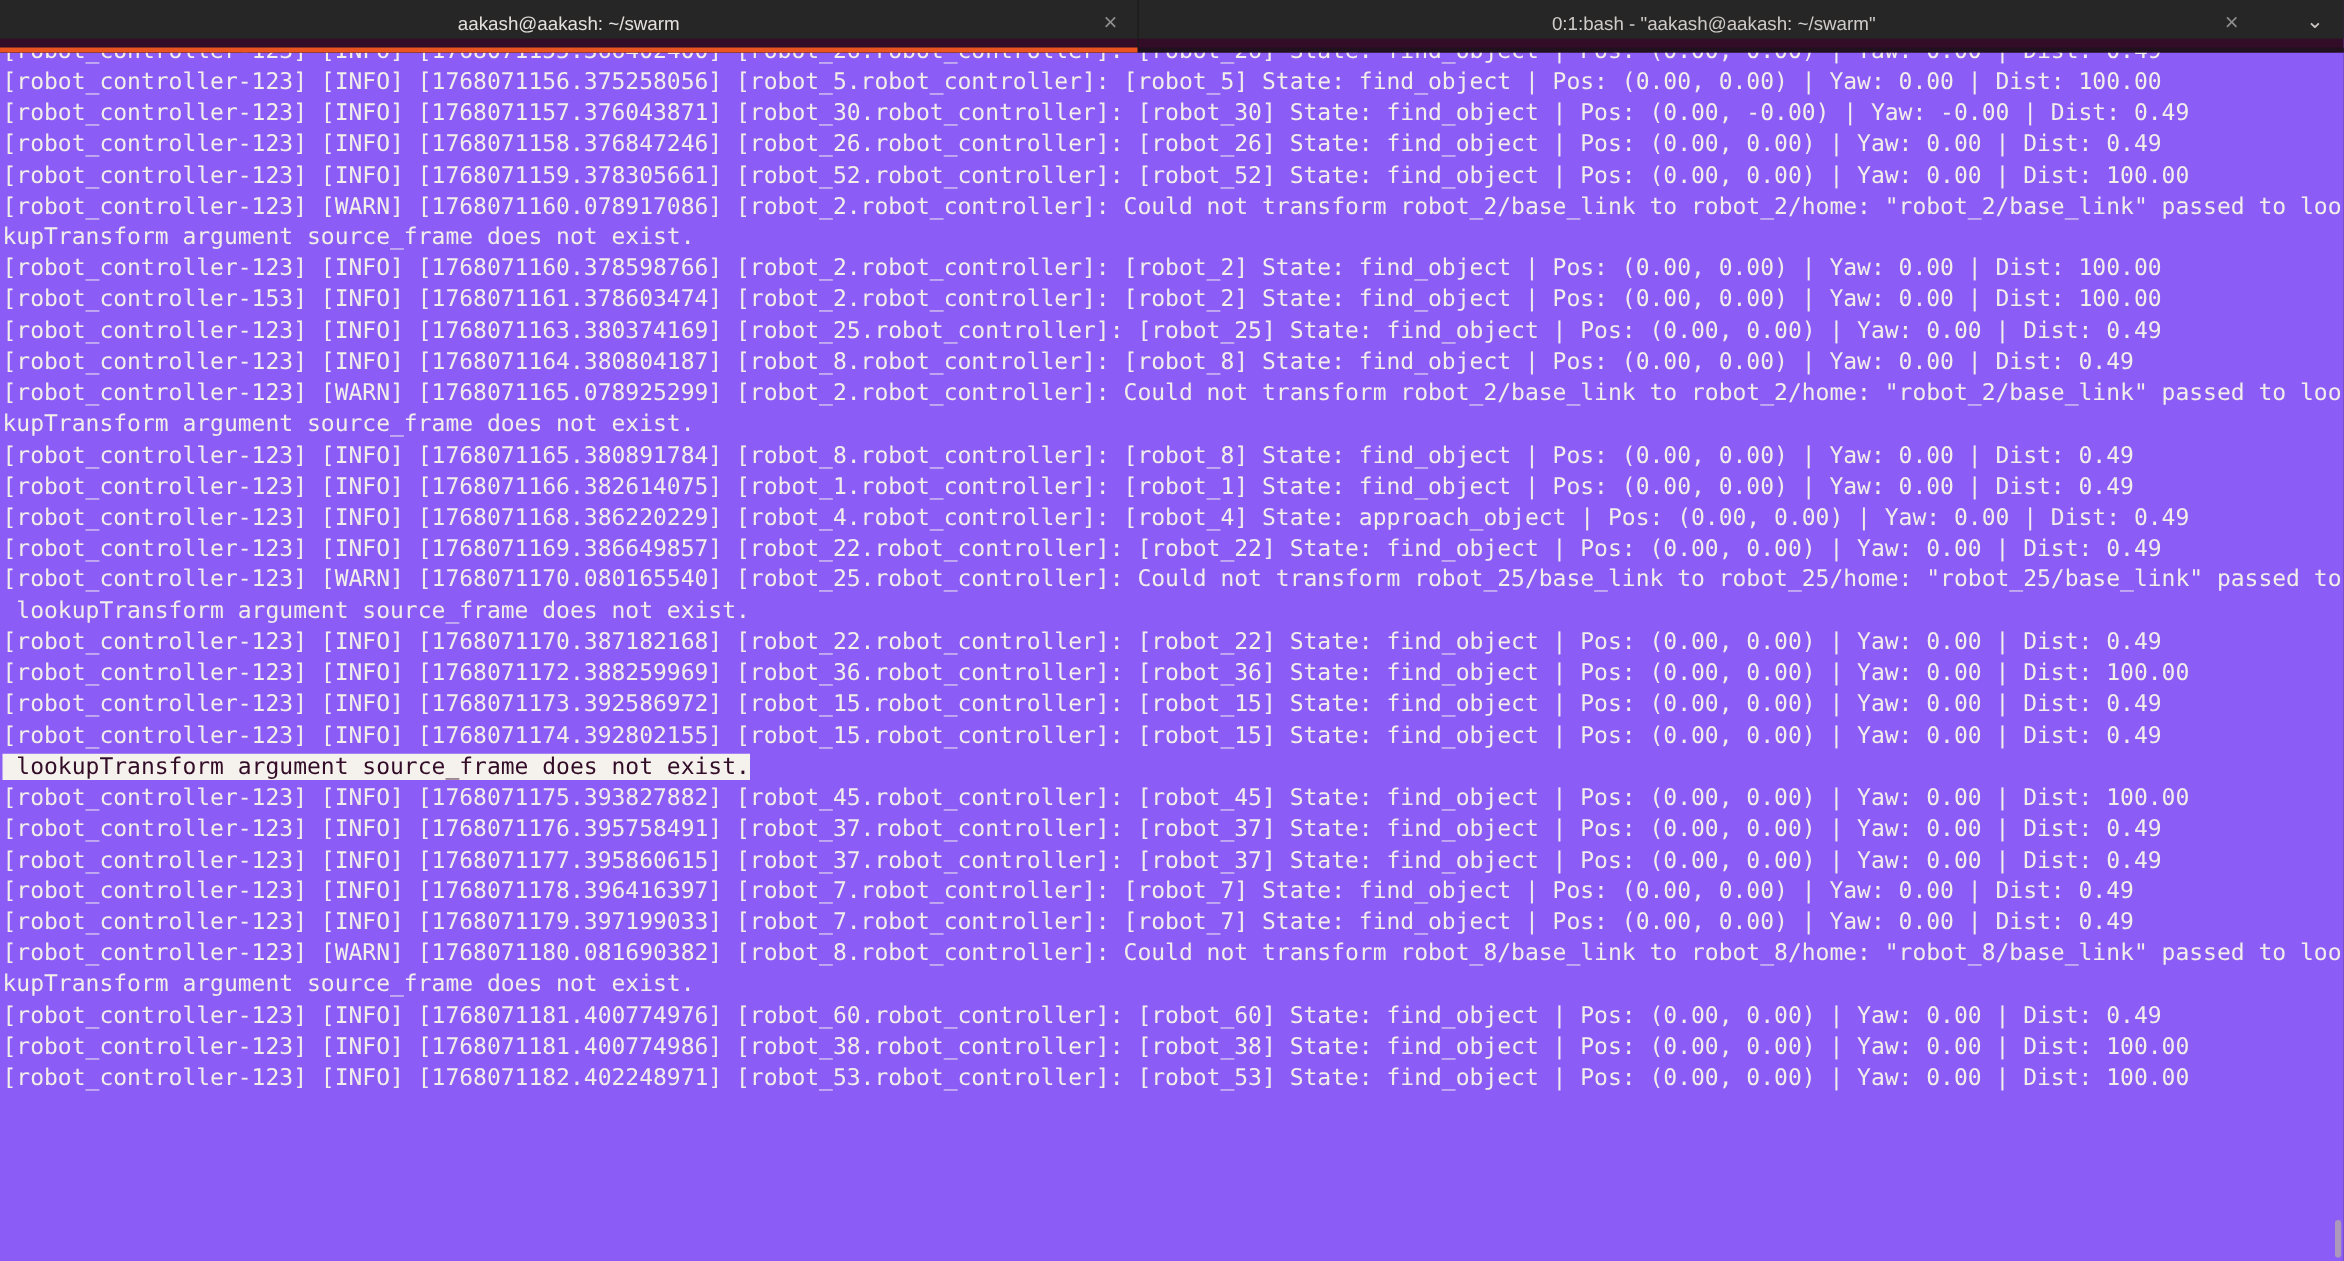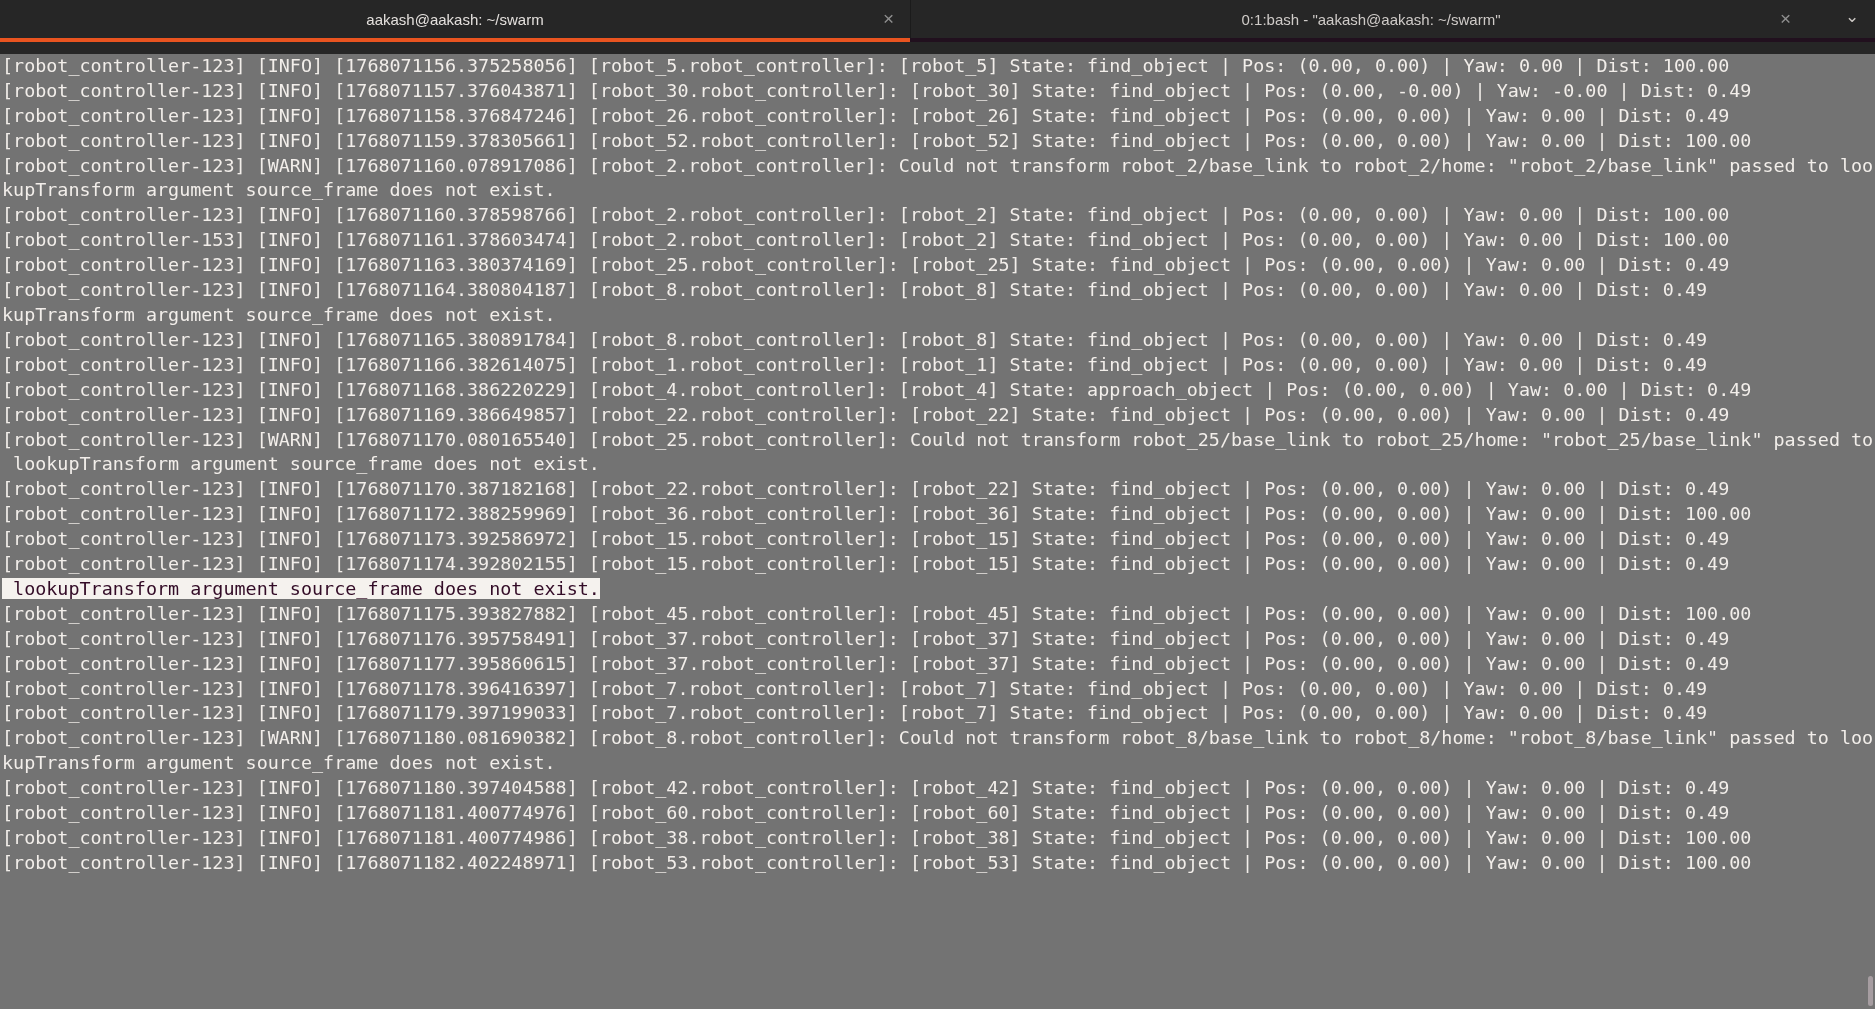--- a/index.html
+++ b/index.html
@@ -4,21 +4,21 @@
 <style>
   html,body{margin:0;padding:0;}
   body{
     width:1875px;height:1009px;overflow:hidden;
     background:#330c27;
     font-family:"Liberation Sans","DejaVu Sans",sans-serif;
   }
   .window{position:relative;width:1875px;height:1009px;}
 
   
-  .tabbar{position:absolute;top:0;left:0;right:0;height:54px;background:#262626;z-index:5;}
+  .tabbar{position:absolute;top:0;left:0;right:0;height:31px;background:#262626;z-index:5;}
   .tab{position:absolute;top:0;height:38px;}
   .tab-left{left:0;width:910px;}
   .tab-right{left:910px;width:920px;border-left:1px solid #1b1b1b;}
   .tab-title{
     position:absolute;left:0;right:0;top:0;height:38px;line-height:39px;
     text-align:center;font-size:15px;color:#e4e0dd;white-space:nowrap;overflow:hidden;
   }
   .tab-right .tab-title{color:#cfcbc8;}
   .tab-close{
     position:absolute;right:16px;top:0;height:38px;line-height:37px;
@@ -28,21 +28,21 @@
   .tab-chooser{
     position:absolute;right:6px;top:0;width:34px;height:38px;line-height:34px;
     text-align:center;font-size:17px;color:#c9c5c2;
   }
   .tabbar-bottom{position:absolute;top:38px;left:0;right:0;height:4px;background:#21101e;}
   .underline-active{position:absolute;top:38px;left:0;width:910px;height:4px;background:#e95420;z-index:6;}
 
   
   .terminal{
     position:absolute;top:42px;left:0;right:0;bottom:0;
-    background:#737373;overflow:hidden;
+    background:#8b5cf6;overflow:hidden;
   }
   .log{
     position:absolute;top:0;left:2px;right:0;
     font-family:"DejaVu Sans Mono","Liberation Mono",monospace;
     font-size:18.4px;color:#f2eeea;
   }
   .row{height:24.92px;line-height:24.92px;white-space:pre;}
   .row.clipped{margin-top:-13px;}
   .row.sel{background:#f5f2ee;color:#330c27;}
   .selbg{background:#f5f2ee;color:#330c27;}
@@ -75,39 +75,39 @@
         <div class="row">[robot_controller-123] [INFO] [1768071156.375258056] [robot_5.robot_controller]: [robot_5] State: find_object | Pos: (0.00, 0.00) | Yaw: 0.00 | Dist: 100.00</div>
         <div class="row">[robot_controller-123] [INFO] [1768071157.376043871] [robot_30.robot_controller]: [robot_30] State: find_object | Pos: (0.00, -0.00) | Yaw: -0.00 | Dist: 0.49</div>
         <div class="row">[robot_controller-123] [INFO] [1768071158.376847246] [robot_26.robot_controller]: [robot_26] State: find_object | Pos: (0.00, 0.00) | Yaw: 0.00 | Dist: 0.49</div>
         <div class="row">[robot_controller-123] [INFO] [1768071159.378305661] [robot_52.robot_controller]: [robot_52] State: find_object | Pos: (0.00, 0.00) | Yaw: 0.00 | Dist: 100.00</div>
         <div class="row">[robot_controller-123] [WARN] [1768071160.078917086] [robot_2.robot_controller]: Could not transform robot_2/base_link to robot_2/home: "robot_2/base_link" passed to loo</div>
         <div class="row">kupTransform argument source_frame does not exist.</div>
         <div class="row">[robot_controller-123] [INFO] [1768071160.378598766] [robot_2.robot_controller]: [robot_2] State: find_object | Pos: (0.00, 0.00) | Yaw: 0.00 | Dist: 100.00</div>
         <div class="row">[robot_controller-153] [INFO] [1768071161.378603474] [robot_2.robot_controller]: [robot_2] State: find_object | Pos: (0.00, 0.00) | Yaw: 0.00 | Dist: 100.00</div>
         <div class="row">[robot_controller-123] [INFO] [1768071163.380374169] [robot_25.robot_controller]: [robot_25] State: find_object | Pos: (0.00, 0.00) | Yaw: 0.00 | Dist: 0.49</div>
         <div class="row">[robot_controller-123] [INFO] [1768071164.380804187] [robot_8.robot_controller]: [robot_8] State: find_object | Pos: (0.00, 0.00) | Yaw: 0.00 | Dist: 0.49</div>
+        <div class="row">[robot_controller-123] [WARN] [1768071165.078925299] [robot_2.robot_controller]: Could not transform robot_2/base_link to robot_2/home: "robot_2/base_link" passed to loo</div>
         <div class="row">kupTransform argument source_frame does not exist.</div>
         <div class="row">[robot_controller-123] [INFO] [1768071165.380891784] [robot_8.robot_controller]: [robot_8] State: find_object | Pos: (0.00, 0.00) | Yaw: 0.00 | Dist: 0.49</div>
         <div class="row">[robot_controller-123] [INFO] [1768071166.382614075] [robot_1.robot_controller]: [robot_1] State: find_object | Pos: (0.00, 0.00) | Yaw: 0.00 | Dist: 0.49</div>
         <div class="row">[robot_controller-123] [INFO] [1768071168.386220229] [robot_4.robot_controller]: [robot_4] State: approach_object | Pos: (0.00, 0.00) | Yaw: 0.00 | Dist: 0.49</div>
         <div class="row">[robot_controller-123] [INFO] [1768071169.386649857] [robot_22.robot_controller]: [robot_22] State: find_object | Pos: (0.00, 0.00) | Yaw: 0.00 | Dist: 0.49</div>
         <div class="row">[robot_controller-123] [WARN] [1768071170.080165540] [robot_25.robot_controller]: Could not transform robot_25/base_link to robot_25/home: "robot_25/base_link" passed to</div>
         <div class="row"> lookupTransform argument source_frame does not exist.</div>
         <div class="row">[robot_controller-123] [INFO] [1768071170.387182168] [robot_22.robot_controller]: [robot_22] State: find_object | Pos: (0.00, 0.00) | Yaw: 0.00 | Dist: 0.49</div>
         <div class="row">[robot_controller-123] [INFO] [1768071172.388259969] [robot_36.robot_controller]: [robot_36] State: find_object | Pos: (0.00, 0.00) | Yaw: 0.00 | Dist: 100.00</div>
         <div class="row">[robot_controller-123] [INFO] [1768071173.392586972] [robot_15.robot_controller]: [robot_15] State: find_object | Pos: (0.00, 0.00) | Yaw: 0.00 | Dist: 0.49</div>
         <div class="row">[robot_controller-123] [INFO] [1768071174.392802155] [robot_15.robot_controller]: [robot_15] State: find_object | Pos: (0.00, 0.00) | Yaw: 0.00 | Dist: 0.49</div>
         <div class="row"><span class="selbg"> lookupTransform argument source_frame does not exist.</span></div>
         <div class="row">[robot_controller-123] [INFO] [1768071175.393827882] [robot_45.robot_controller]: [robot_45] State: find_object | Pos: (0.00, 0.00) | Yaw: 0.00 | Dist: 100.00</div>
         <div class="row">[robot_controller-123] [INFO] [1768071176.395758491] [robot_37.robot_controller]: [robot_37] State: find_object | Pos: (0.00, 0.00) | Yaw: 0.00 | Dist: 0.49</div>
         <div class="row">[robot_controller-123] [INFO] [1768071177.395860615] [robot_37.robot_controller]: [robot_37] State: find_object | Pos: (0.00, 0.00) | Yaw: 0.00 | Dist: 0.49</div>
         <div class="row">[robot_controller-123] [INFO] [1768071178.396416397] [robot_7.robot_controller]: [robot_7] State: find_object | Pos: (0.00, 0.00) | Yaw: 0.00 | Dist: 0.49</div>
         <div class="row">[robot_controller-123] [INFO] [1768071179.397199033] [robot_7.robot_controller]: [robot_7] State: find_object | Pos: (0.00, 0.00) | Yaw: 0.00 | Dist: 0.49</div>
         <div class="row">[robot_controller-123] [WARN] [1768071180.081690382] [robot_8.robot_controller]: Could not transform robot_8/base_link to robot_8/home: "robot_8/base_link" passed to loo</div>
         <div class="row">kupTransform argument source_frame does not exist.</div>
-        <div class="row">[robot_controller-123] [INFO] [1768071180.397404588] [robot_42.robot_controller]: [robot_42] State: find_object | Pos: (0.00, 0.00) | Yaw: 0.00 | Dist: 0.49</div>
         <div class="row">[robot_controller-123] [INFO] [1768071181.400774976] [robot_60.robot_controller]: [robot_60] State: find_object | Pos: (0.00, 0.00) | Yaw: 0.00 | Dist: 0.49</div>
         <div class="row">[robot_controller-123] [INFO] [1768071181.400774986] [robot_38.robot_controller]: [robot_38] State: find_object | Pos: (0.00, 0.00) | Yaw: 0.00 | Dist: 100.00</div>
         <div class="row">[robot_controller-123] [INFO] [1768071182.402248971] [robot_53.robot_controller]: [robot_53] State: find_object | Pos: (0.00, 0.00) | Yaw: 0.00 | Dist: 100.00</div>
       </div>
     <div class="scroll-thumb"></div>
   </main>
 </div>
 
 </body></html>

